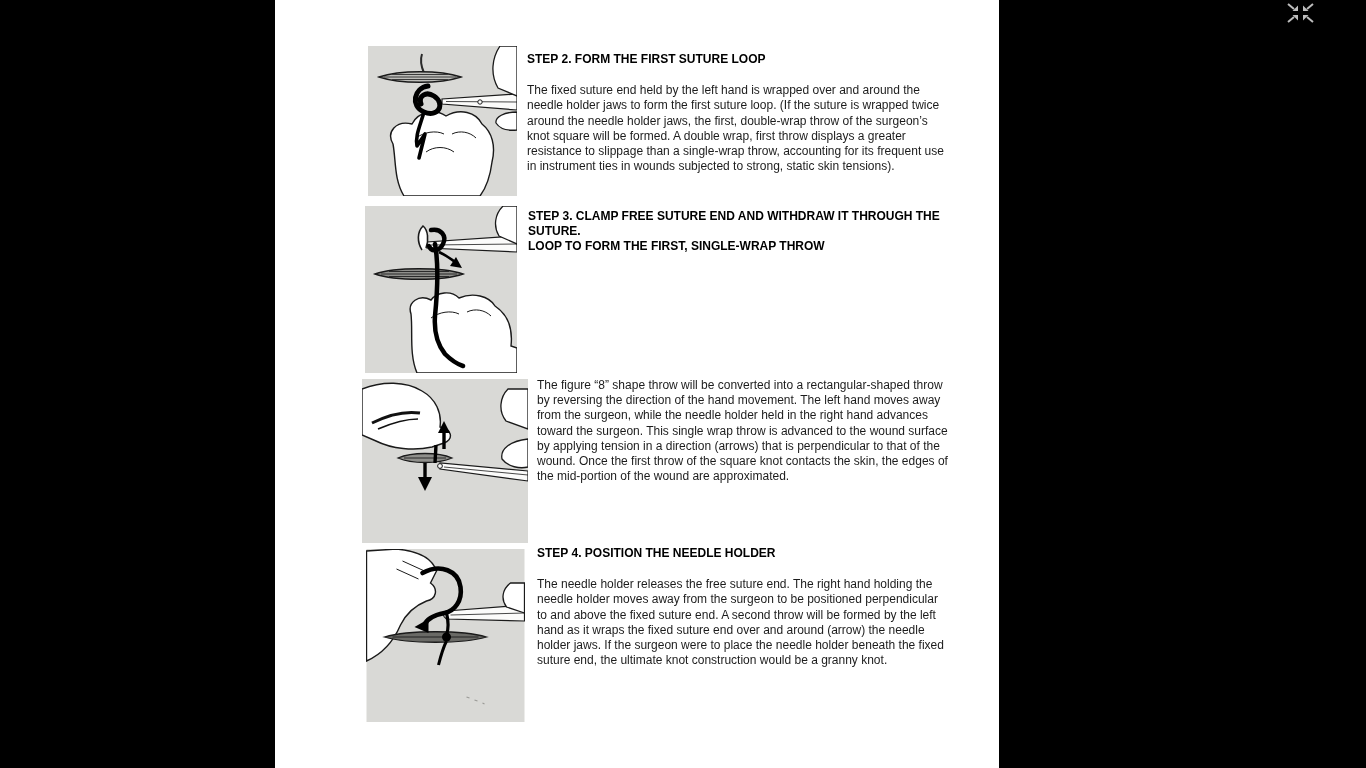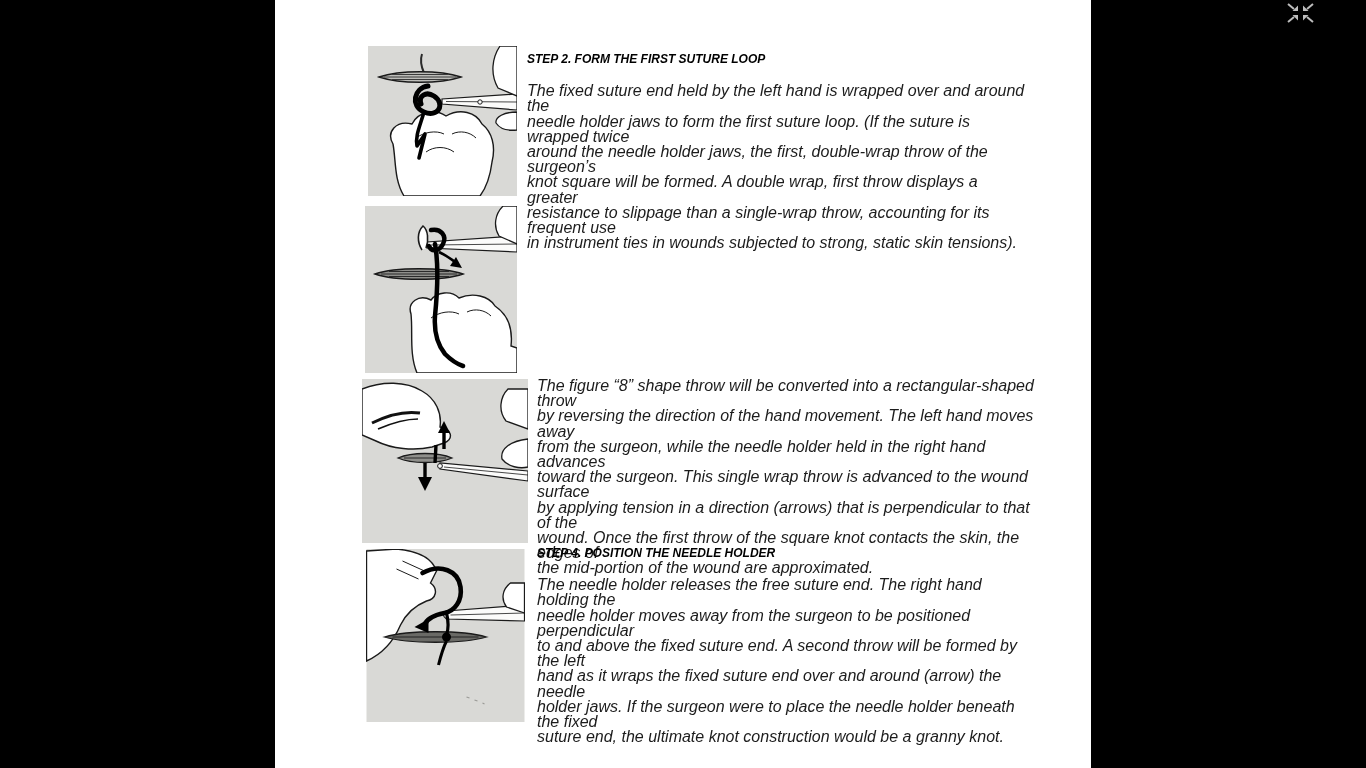--- a/index.html
+++ b/index.html
@@ -1,27 +1,27 @@
 <!DOCTYPE html>
 <html><head>
 <meta charset="utf-8">
 <style>
   html,body{margin:0;padding:0;background:#000;}
   body{width:1366px;height:768px;position:relative;overflow:hidden;
        font-family:"Liberation Sans",sans-serif;}
   .letterbox{position:absolute;top:0;height:768px;background:#000;}
   .letterbox.left{left:0;width:275px;}
   .letterbox.right{left:1091px;width:275px;}
-  .page{position:absolute;left:275px;top:0;width:816px;height:768px;background:#fff;font-style:italic;}
+  .page{position:absolute;left:275px;top:0;width:724px;height:768px;background:#fff;}
   .fig{position:absolute;margin:0;}
   .fig svg{display:block;width:100%;height:100%;}
   .txt{position:absolute;color:#1c1c1c;}
   .txt h2{font-size:12px;line-height:15.2px;font-weight:bold;color:#000;
           margin:0 0 16px 0;white-space:pre-line;}
-  .txt p{font-size:16px;line-height:15.2px;margin:0;white-space:pre-line;}
+  .txt p{font-size:12px;line-height:15.2px;margin:0;white-space:pre-line;}
   .exit-fs{position:absolute;left:1286px;top:3px;width:30px;height:20px;cursor:pointer;}
   .exit-fs svg{display:block;width:100%;height:100%;}
 </style>
 </head>
 <body>
 
 <div class="letterbox left"></div>
 <div class="letterbox right"></div>
 
 <div class="page">
@@ -66,20 +66,23 @@
       <path d="M66 112 C74 106 86 104 94 108 M102 106 C110 102 120 104 126 110" fill="none" stroke="#1a1a1a" stroke-width="1"></path>
       <path d="M57 44 C52 36 52 26 58 20 C63 24 64 34 61 42" fill="#fff" stroke="#1a1a1a" stroke-width="1.6"></path>
       <path d="M66 24 C76 22 82 30 78 38 C74 46 66 46 64 40" fill="none" stroke="#000" stroke-width="4.5" stroke-linecap="round"></path>
       <path d="M70 38 C74 60 72 90 70 110 C69 124 72 138 80 148 C86 154 92 158 98 160" fill="none" stroke="#000" stroke-width="4.5" stroke-linecap="round"></path>
       <path d="M74 46 C82 50 88 54 92 58" fill="none" stroke="#000" stroke-width="2.6"></path>
       <polygon points="97,62 85,60 91,51" fill="#000"></polygon>
     </svg>
   </figure>
 
   <div class="txt" style="left:253px;top:209px;width:500px">
+    <h2>STEP 3. CLAMP FREE SUTURE END AND WITHDRAW IT THROUGH THE
+SUTURE.
+LOOP TO FORM THE FIRST, SINGLE-WRAP THROW</h2>
   </div>
 
   <figure class="fig" style="left:87px;top:379px;width:166px;height:164px">
     <svg viewBox="0 0 166 164">
       <rect width="166" height="164" fill="#d9d9d6"></rect>
       <path d="M0 10 C20 2 44 2 60 12 C74 20 80 34 78 48 C90 50 92 60 82 64 L70 68 C52 72 30 70 14 62 L0 56 Z" fill="#fff" stroke="#1a1a1a" stroke-width="1.4"></path>
       <path d="M10 44 C26 36 44 32 58 34" fill="none" stroke="#111" stroke-width="3"></path>
       <path d="M16 50 C30 44 44 40 56 40" fill="none" stroke="#111" stroke-width="1.6"></path>
       <path d="M36 79 C50 73 76 73 90 79 C76 85 50 85 36 79 Z" fill="#8f8f8b" stroke="#1a1a1a" stroke-width="1.3"></path>
       <path d="M42 79 H84" stroke="#2a2a2a" stroke-width="1.2"></path>

